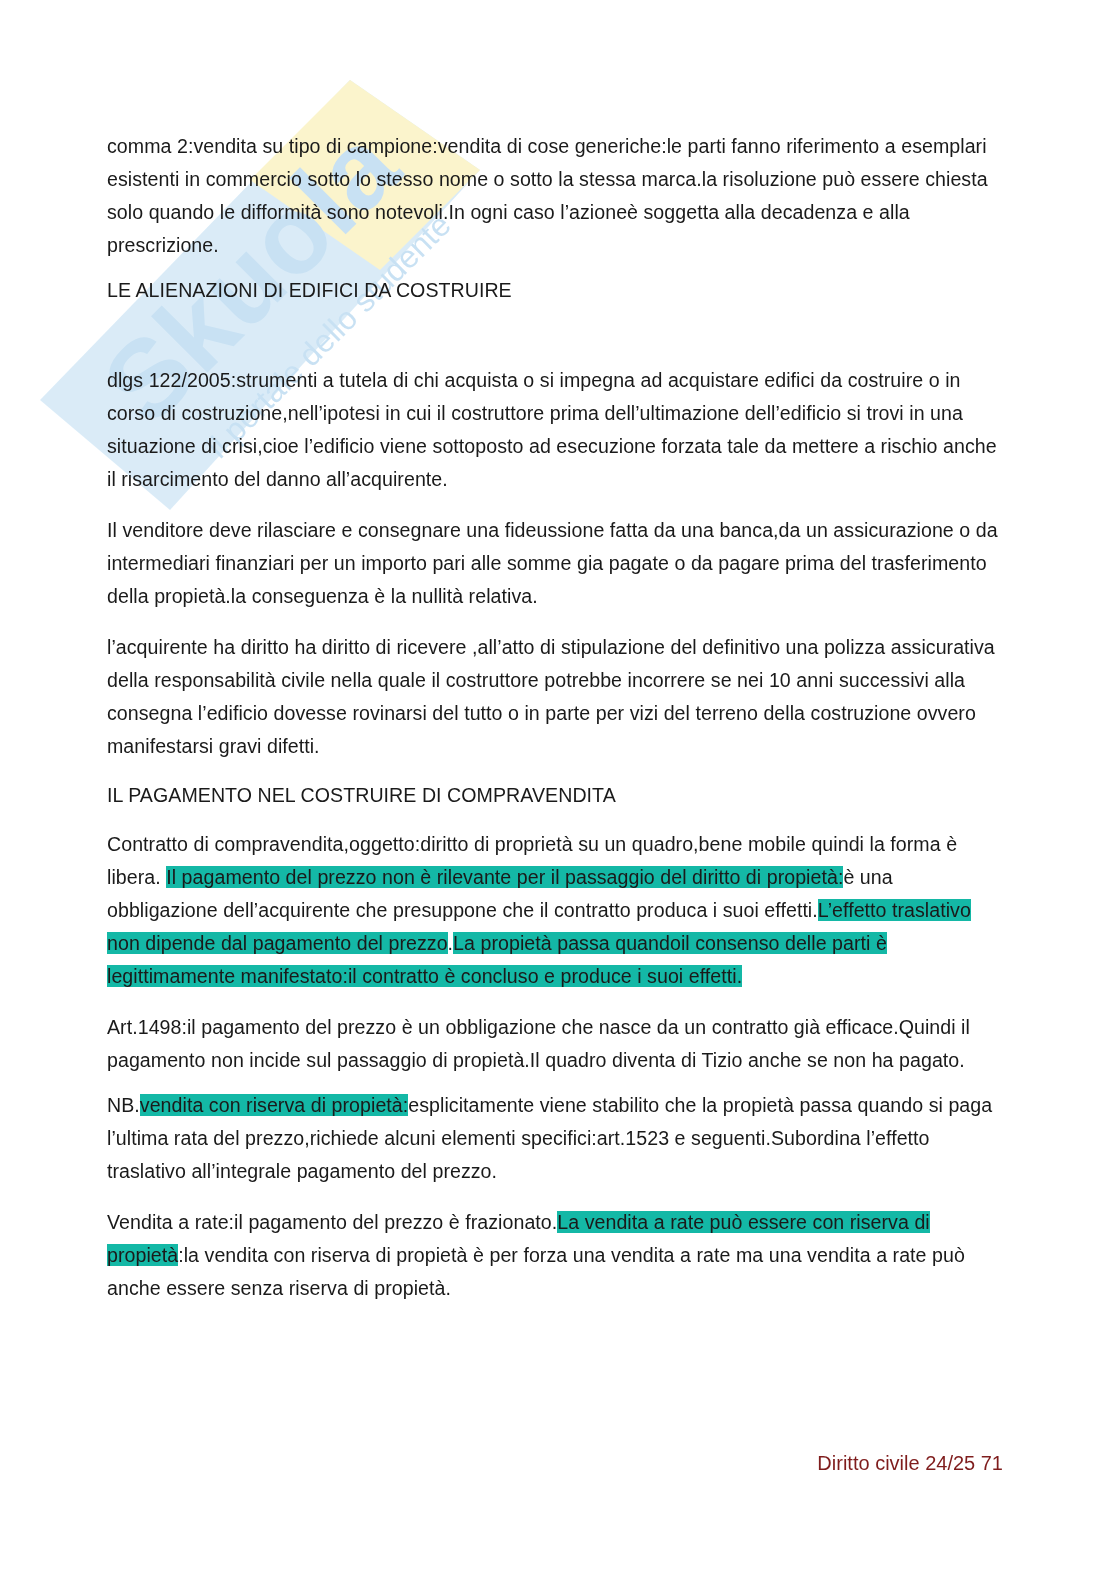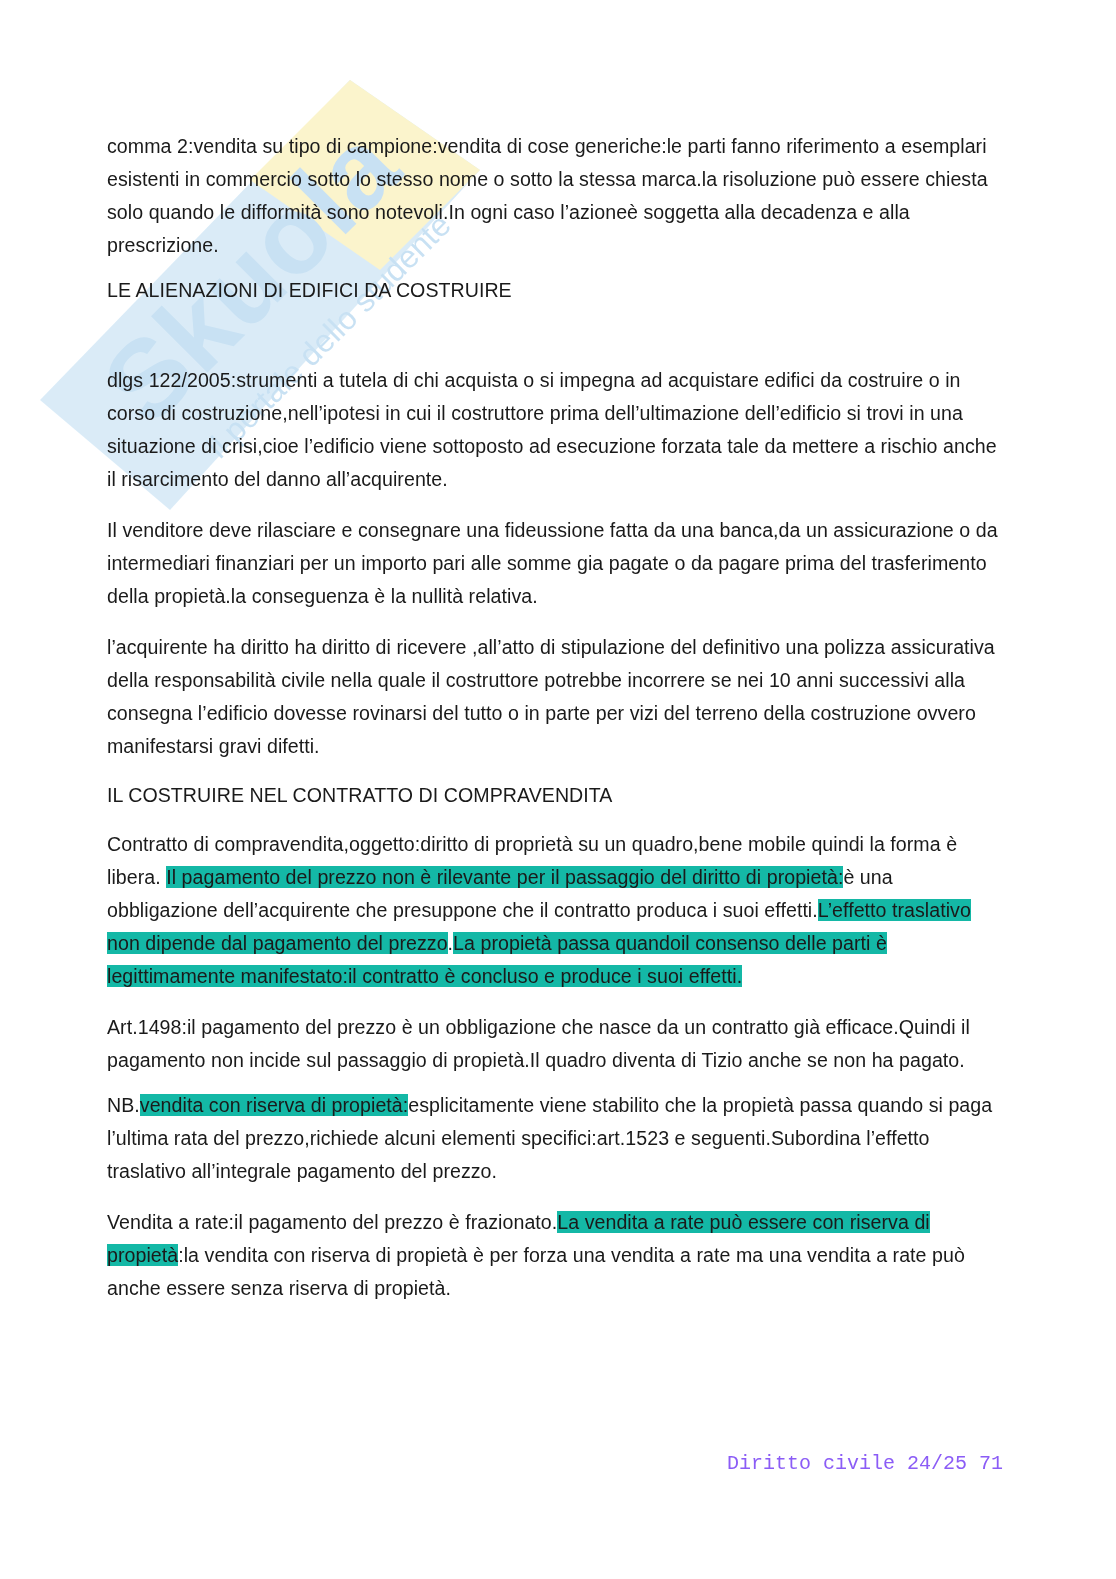--- a/index.html
+++ b/index.html
@@ -33,23 +33,23 @@
       font-size: 19.6px;
       line-height: 33px;
       letter-spacing: 0.05px;
     }
     .hl { background: #14b8a6; }
     .heading { font-size: 19.6px; line-height: 29.6px; }
     .footer {
       position: absolute;
       right: 113px;
       top: 1452px;
-      font-family: Liberation Mono, monospace;
+      font-family: Liberation Sans, sans-serif;
       font-size: 20px;
-      color: #8b5cf6;
+      color: #7f1d1d;
       z-index: 1;
     }
   </style>
 </head>
 <body>
 
 <svg class="watermark" viewBox="0 0 480 480" xmlns="http://www.w3.org/2000/svg">
   <g opacity="0.55">
     <polygon points="20,360 330,40 460,130 150,470" fill="#bcdcf2"></polygon>
     <polygon points="230,140 330,40 460,130 360,230" fill="#f8eca4"></polygon>
@@ -57,20 +57,20 @@
     <text x="200" y="420" transform="rotate(-45 200 420)" font-family="Liberation Sans, sans-serif" font-size="32" fill="#9cc9ea">il portale dello studente</text>
   </g>
 </svg>
 
 <main class="page" id="doc">
     <p style="margin-top: 0px;"><span>comma 2:vendita su tipo di campione:vendita di cose generiche:le parti fanno riferimento a esemplari esistenti in commercio sotto lo stesso nome o sotto la stessa marca.la risoluzione può essere chiesta solo quando le difformità sono notevoli.In ogni caso l’azioneè soggetta alla decadenza e alla prescrizione.</span></p>
     <p class="heading" style="margin-top: 14px;"><span>LE ALIENAZIONI DI EDIFICI DA COSTRUIRE</span></p>
     <p style="margin-top: 58px;"><span>dlgs 122/2005:strumenti a tutela di chi acquista o si impegna ad acquistare edifici da costruire o in corso di costruzione,nell’ipotesi in cui il costruttore prima dell’ultimazione dell’edificio si trovi in una situazione di crisi,cioe l’edificio viene sottoposto ad esecuzione forzata tale da mettere a rischio anche il risarcimento del danno all’acquirente.</span></p>
     <p style="margin-top: 18px;"><span>Il venditore deve rilasciare e consegnare una fideussione fatta da una banca,da un assicurazione o da intermediari finanziari per un importo pari alle somme gia pagate o da pagare prima del trasferimento della propietà.la conseguenza è la nullità relativa.</span></p>
     <p style="margin-top: 18px;"><span>l’acquirente ha diritto ha diritto di ricevere ,all’atto di stipulazione del definitivo una polizza assicurativa della responsabilità civile nella quale il costruttore potrebbe incorrere se nei 10 anni successivi alla consegna l’edificio dovesse rovinarsi del tutto o in parte per vizi del terreno della costruzione ovvero manifestarsi gravi difetti.</span></p>
-    <p class="heading" style="margin-top: 18px;"><span>IL COSTRUIRE NEL CONTRATTO DI COMPRAVENDITA</span></p>
+    <p class="heading" style="margin-top: 18px;"><span>IL PAGAMENTO NEL COSTRUIRE DI COMPRAVENDITA</span></p>
     <p style="margin-top: 18px;"><span>Contratto di compravendita,oggetto:diritto di proprietà su un quadro,bene mobile quindi la forma è libera. </span><span class="hl">Il pagamento del prezzo non è rilevante per il passaggio del diritto di propietà:</span><span>è una obbligazione dell’acquirente che presuppone che il contratto produca i suoi effetti.</span><span class="hl">L’effetto traslativo non dipende dal pagamento del prezzo</span><span>.</span><span class="hl">La propietà passa quandoil consenso delle parti è legittimamente manifestato:il contratto è concluso e produce i suoi effetti.</span></p>
     <p style="margin-top: 18px;"><span>Art.1498:il pagamento del prezzo è un obbligazione che nasce da un contratto già efficace.Quindi il pagamento non incide sul passaggio di propietà.Il quadro diventa di Tizio anche se non ha pagato.</span></p>
     <p style="margin-top: 12px;"><span>NB.</span><span class="hl">vendita con riserva di propietà:</span><span>esplicitamente viene stabilito che la propietà passa quando si paga l’ultima rata del prezzo,richiede alcuni elementi specifici:art.1523 e seguenti.Subordina l’effetto traslativo all’integrale pagamento del prezzo.</span></p>
     <p style="margin-top: 18px;"><span>Vendita a rate:il pagamento del prezzo è frazionato.</span><span class="hl">La vendita a rate può essere con riserva di propietà</span><span>:la vendita con riserva di propietà è per forza una vendita a rate ma una vendita a rate può anche essere senza riserva di propietà.</span></p>
   </main>
 
 <div class="footer">Diritto civile 24/25 71</div>
 
 </body></html>

